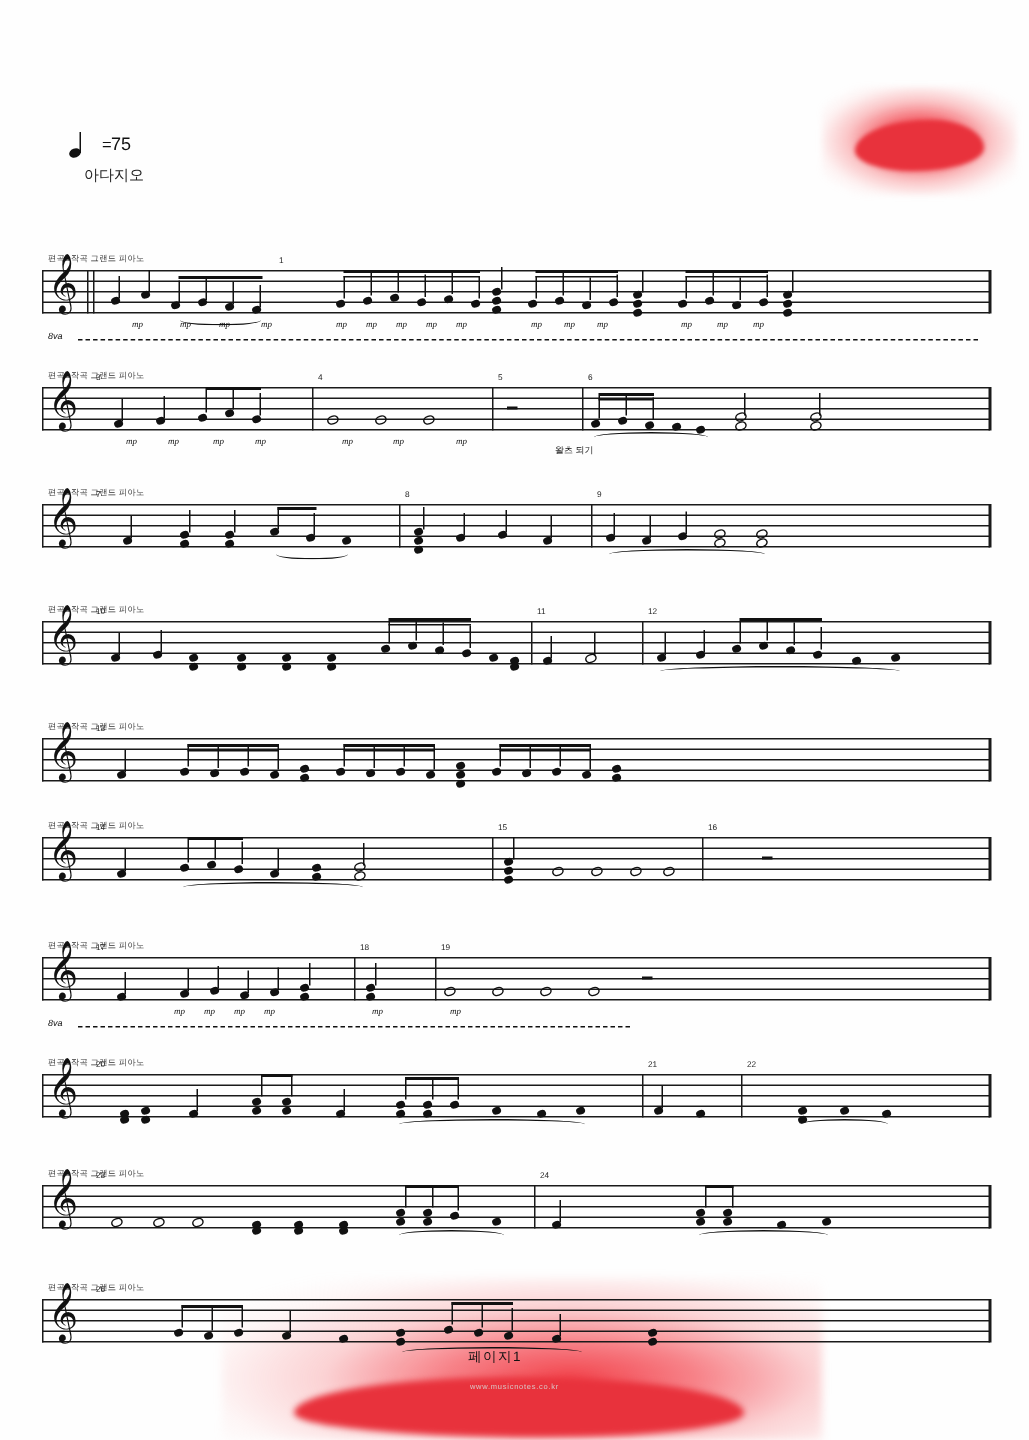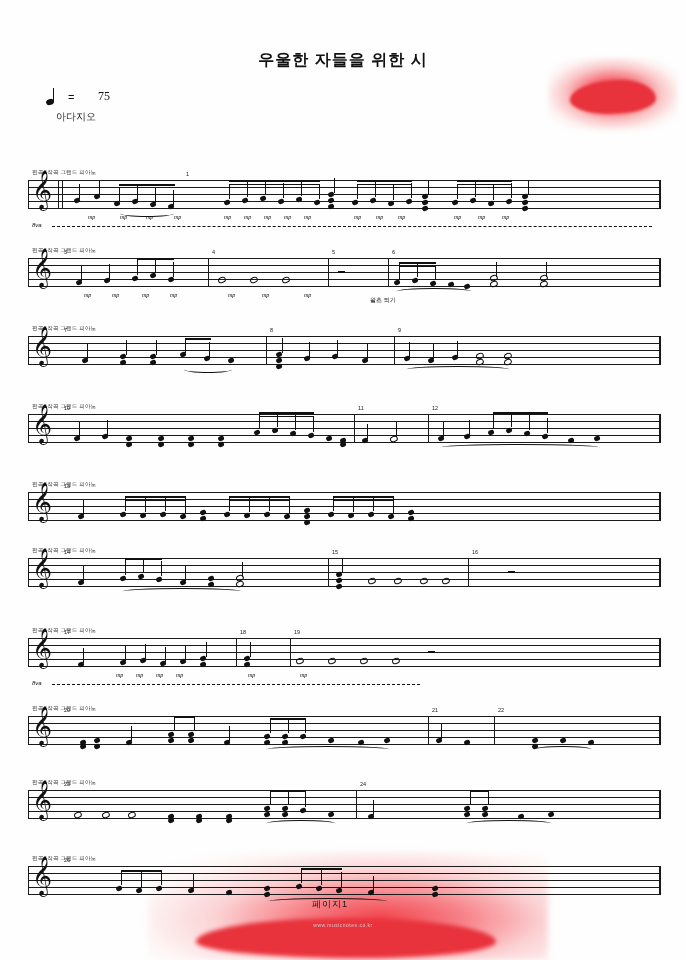--- a/index.html
+++ b/index.html
@@ -63,23 +63,22 @@
     width: 1.4px; height: 14px;
     background: #111;
   }
   .tempo-eq {
     position: absolute;
     left: 22px; top: 5px;
     font-size: 11px;
   }
   .tempo-val {
     position: absolute;
-    left: 52px; top: 3px;
+    left: 28px; top: 3px;
     font-size: 12px;
-    font-family: Liberation Serif, serif;
   }
   .tempo-word {
     position: absolute;
     left: 10px; top: 24px;
     font-size: 10px;
     color: #222;
   }
 
   
   .smudge {
@@ -263,21 +262,20 @@
     font-size: 5px;
     color: #d9c7c7;
     letter-spacing: 0.5px;
   }
 </style>
 </head>
 <body>
 
 <div class="page">
 
-  <div class="sheet-title">우울한 자들을 위한 시</div>
 
   <div class="tempo-block">
     <div class="tempo-note">
       <div class="head"></div>
         <div class="stem"></div>
     </div>
     <div class="tempo-eq">=</div>
     <div class="tempo-val">75</div>
     <div class="tempo-word">아다지오</div>
   </div>

